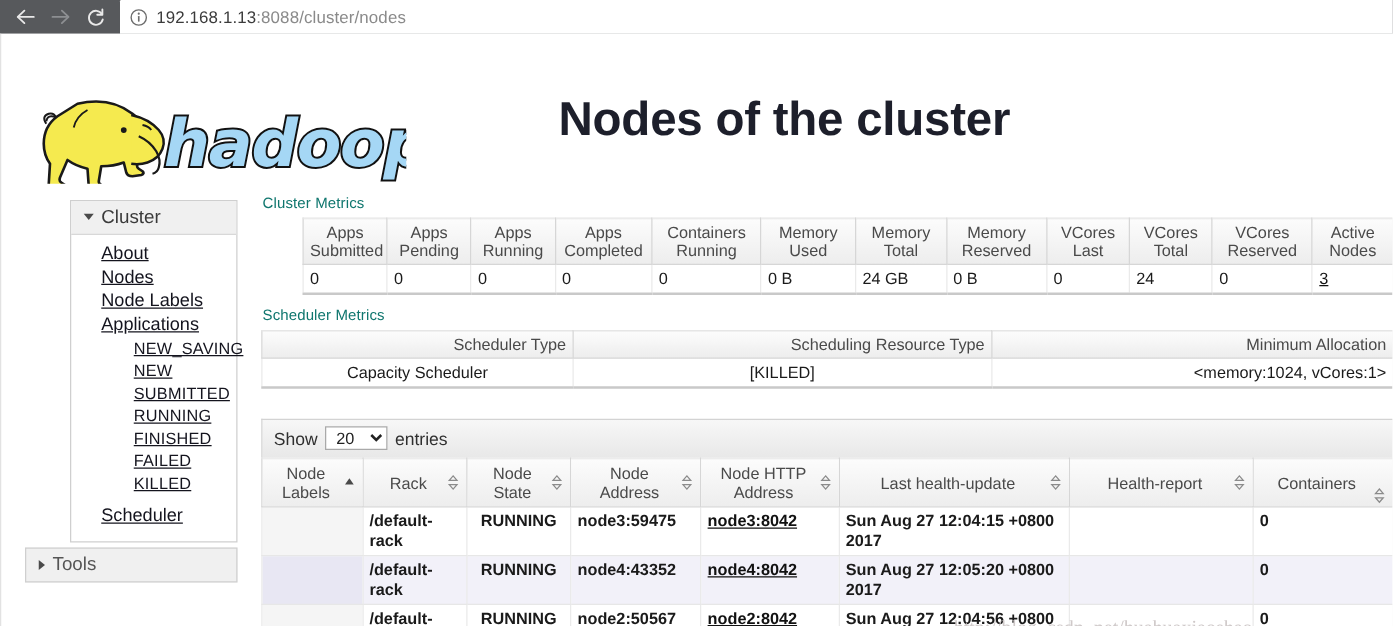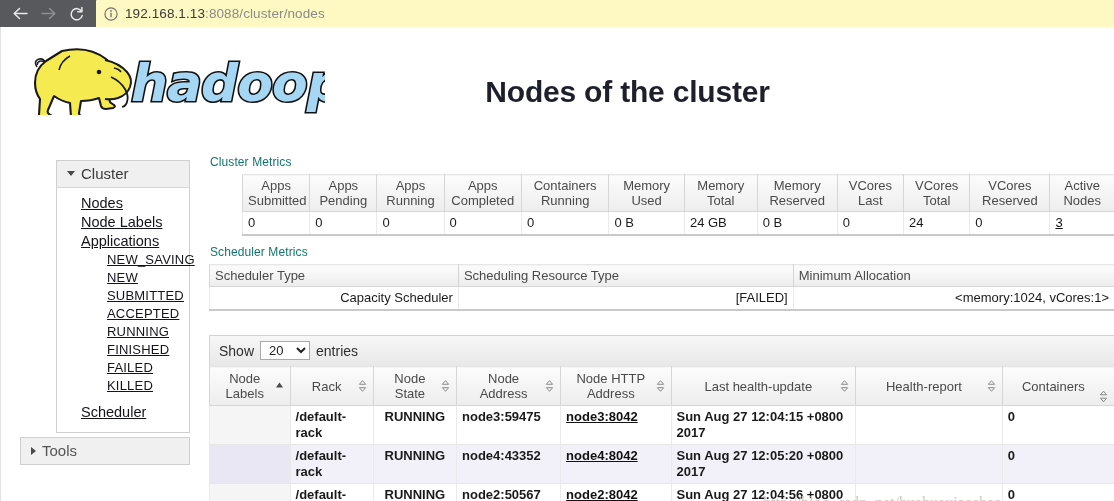--- a/index.html
+++ b/index.html
@@ -22,21 +22,21 @@
   }
   .nav-btn {
     width: 28px; height: 24px;
     display: flex; align-items: center; justify-content: center;
     flex: 0 0 auto;
   }
   .nav-btn svg { display: block; }
   #url-field {
     flex: 1 1 auto;
     height: 27px;
-    background: #fef9c3;
+    background: #ffffff;
     margin-left: 6px;
     display: flex;
     align-items: center;
     padding: 0 8px;
     border-top-left-radius: 1px;
   }
   #info-icon { flex: 0 0 auto; margin-right: 7px; display:flex; }
   #url-text {
     font-size: 13.5px;
     color: #3b3b3b;
@@ -55,30 +55,30 @@
     border-left: 1px solid #e2e2e2;
   }
 
   
   #site-header {
     height: 98px;
     position: relative;
   }
   #logo {
     position: absolute;
-    left: 14px; top: 16px;
+    left: 14px; top: 48px;
     width: 310px; height: 72px;
   }
   #page-title {
     position: absolute;
     left: 0; right: 0;
     top: 48px;
     text-align: center;
     padding-left: 140px;
-    font-size: 30px;
+    font-size: 38px;
     font-weight: bold;
     color: #1d1f2b;
     letter-spacing: -0.2px;
     font-family: "Liberation Sans", sans-serif;
   }
 
   
   #sidebar {
     position: absolute;
     left: 19px; top: 133px;
@@ -185,22 +185,22 @@
     vertical-align: top;
   }
   .link {
     color: #111;
     text-decoration: underline;
   }
 
   
   #cluster-metrics-table td { border-bottom: 2px solid #c9c9c9; }
   #scheduler-metrics-table td { border-bottom: 2px solid #c9c9c9; }
-  #scheduler-metrics-table th, #scheduler-metrics-table td { text-align: right; }
-  #scheduler-metrics-table th { text-align: left; }
+  #scheduler-metrics-table th, #scheduler-metrics-table td { text-align: center; }
+  #scheduler-metrics-table th { text-align: right; }
 
   .mt-block { margin-bottom: 9px; padding-left: 33px; }
 
   
   #nodes-wrap { margin-top: 8px; }
   #dt-length {
     background: linear-gradient(to bottom,#f7f7f7 0%, #e8e8e8 100%);
     border: 1px solid #d3d3d3;
     border-bottom: none;
     padding: 5px 8px 6px 9px;
@@ -318,27 +318,27 @@
     <div id="page-title">Nodes of the cluster</div>
   </div>
 
   <div id="sidebar">
     <div class="panel">
       <div class="panel-head">
         <span class="caret-down"></span>
         <span>Cluster</span>
       </div>
       <div class="panel-body">
+        <a class="nav-link" href="#">About</a>
         <a class="nav-link" href="#">Nodes</a>
         <a class="nav-link" href="#">Node Labels</a>
         <a class="nav-link" href="#">Applications</a>
         <a class="nav-link sub" href="#">NEW_SAVING</a>
         <a class="nav-link sub" href="#">NEW</a>
         <a class="nav-link sub" href="#">SUBMITTED</a>
-        <a class="nav-link sub" href="#">ACCEPTED</a>
         <a class="nav-link sub" href="#">RUNNING</a>
         <a class="nav-link sub" href="#">FINISHED</a>
         <a class="nav-link sub" href="#">FAILED</a>
         <a class="nav-link sub" href="#">KILLED</a>
         <div class="nav-gap"></div>
         <a class="nav-link" href="#">Scheduler</a>
       </div>
     </div>
     <div id="tools-panel">
       <span class="caret-right"></span>
@@ -410,21 +410,21 @@
       <thead>
         <tr>
           <th>Scheduler Type</th>
           <th>Scheduling Resource Type</th>
           <th>Minimum Allocation</th>
         </tr>
       </thead>
       <tbody>
         <tr>
           <td>Capacity Scheduler</td>
-          <td>[FAILED]</td>
+          <td>[KILLED]</td>
           <td style="text-align:right">&lt;memory:1024, vCores:1&gt;</td>
         </tr>
       </tbody>
     </table>
 
     <div id="nodes-wrap">
       <div id="dt-length">
         <span>Show</span>
         <select id="entries-select"><option>20</option><option>40</option><option>60</option><option>80</option><option>100</option></select>
         <span>entries</span>

